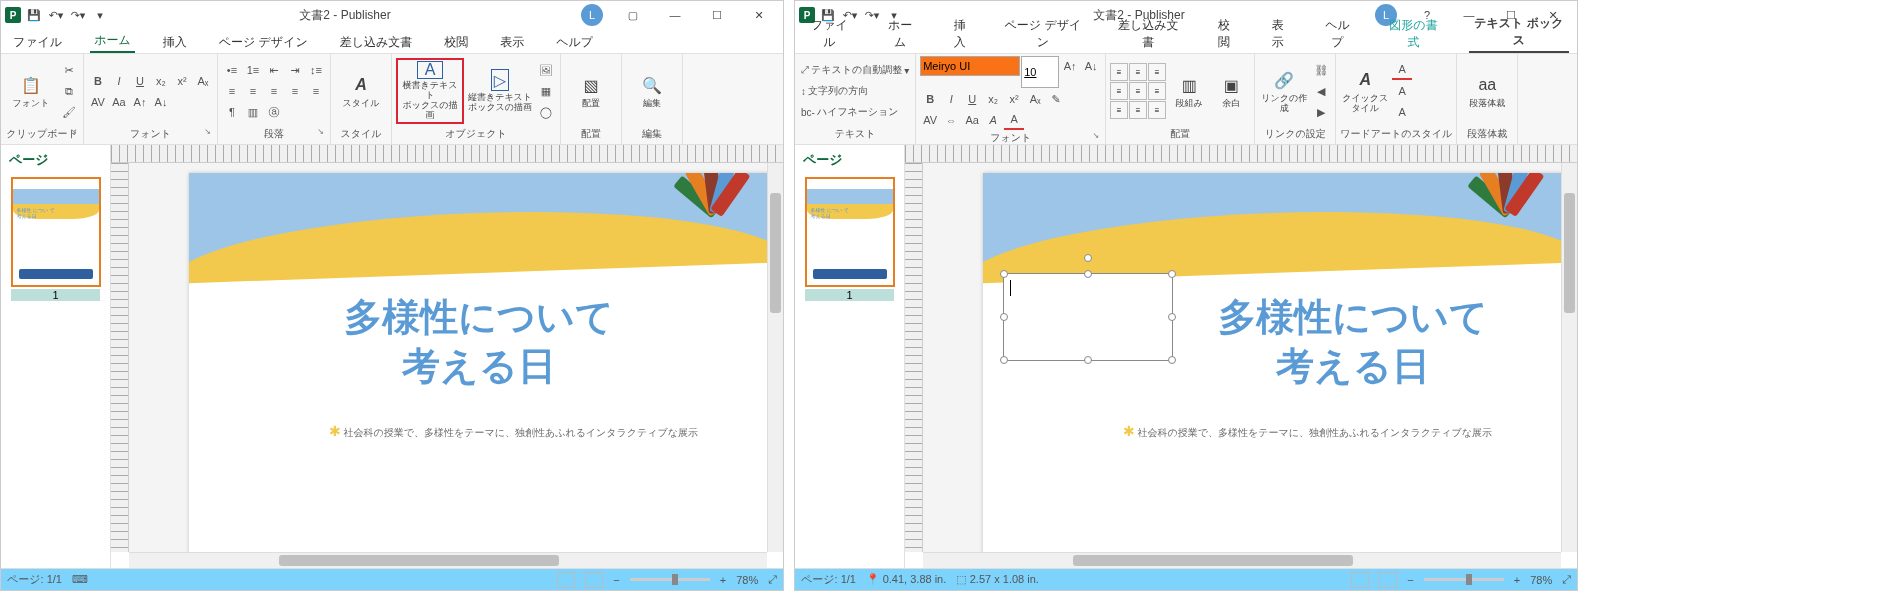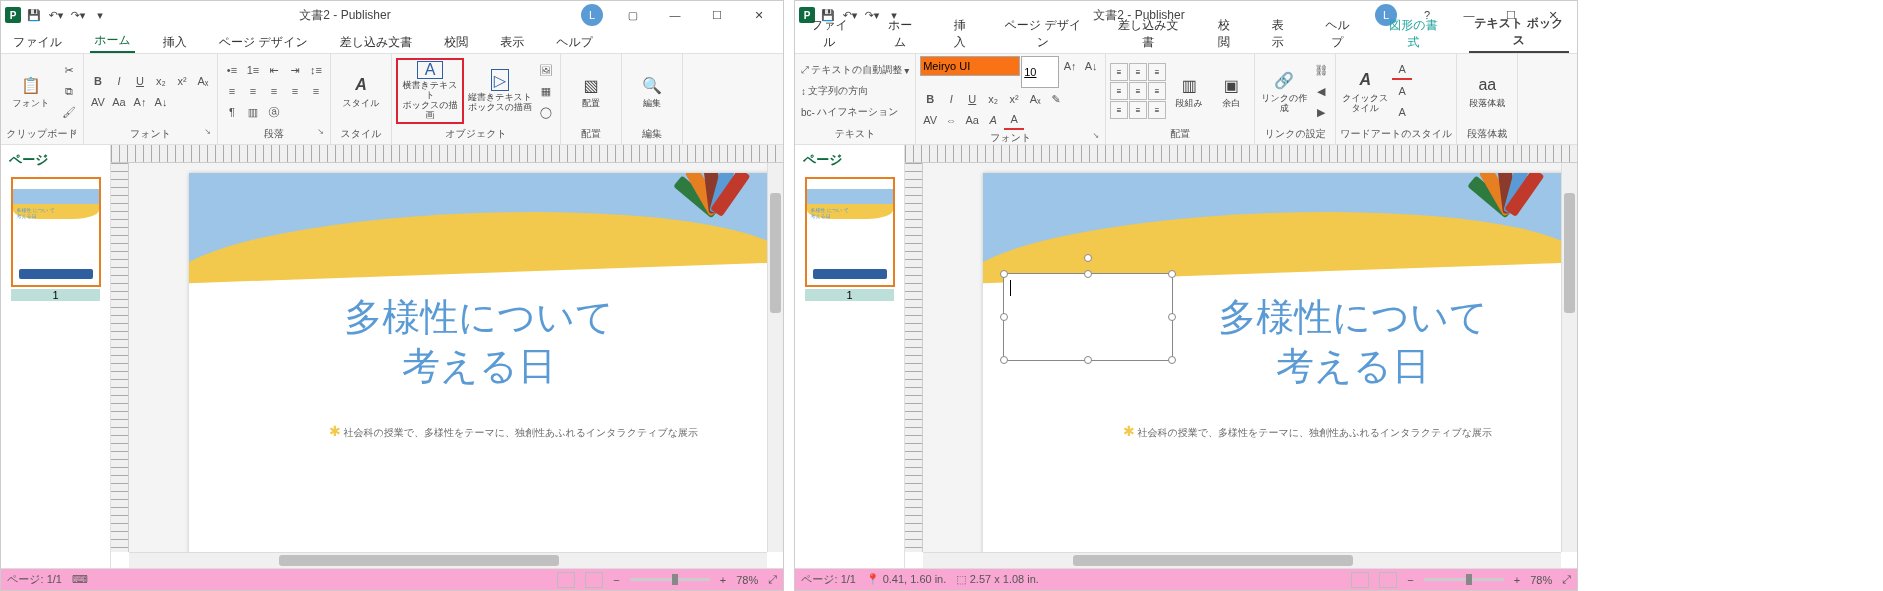--- a/index.html
+++ b/index.html
@@ -66,42 +66,42 @@
 .doc-page { position: absolute; left: 60px; top: 10px; width: 580px; height: 400px; background: #fff; box-shadow: 0 0 4px rgba(0,0,0,0.2); overflow: hidden; }
 .doc-wave-bg { position: absolute; top: 0; left: 0; right: 0; height: 90px; background: #9cc5e8; }
 .doc-wave-yellow { position: absolute; top: 40px; left: -20px; right: -20px; height: 60px; background: #f2c94c; border-radius: 50% 50% 0 0 / 100% 100% 0 0; transform: rotate(-2deg); }
 .rays { position: absolute; top: -10px; right: 60px; }
 .ray { position: absolute; width: 14px; height: 50px; border-radius: 3px; transform-origin: bottom center; }
 .ray.r1 { background: #2f7a3f; transform: rotate(-50deg); }
 .ray.r2 { background: #e67e22; transform: rotate(-30deg); }
 .ray.r3 { background: #8b3a2b; transform: rotate(-7deg); }
 .ray.r4 { background: #5b9bd5; transform: rotate(15deg); }
 .ray.r5 { background: #c0392b; transform: rotate(35deg); }
-.doc-title { position: absolute; top: 120px; left: 0; right: 0; text-align: center; font-size: 38px; color: #5b9bd5; font-family: "Yu Gothic Light", sans-serif; line-height: 1.3; }
+.doc-title { position: absolute; top: 120px; left: 0; right: 0; text-align: center; font-size: 38px; color: #5b9bd5; font-family: "Yu Gothic Light", sans-serif; line-height: 1.3; font-weight: bold; }
 .doc-body { position: absolute; top: 250px; left: 140px; font-size: 10px; color: #6b6b6b; }
 .star { color: #f2c94c; font-size: 14px; }
 
 .textbox-sel { position: absolute; top: 100px; left: 20px; width: 170px; height: 88px; background: #fff; border: 1px solid #888; }
 .textbox-sel::before { content: ""; position: absolute; inset: -4px; border: 1px dashed transparent; }
 .handle { position: absolute; width: 8px; height: 8px; background: #fff; border: 1px solid #888; border-radius: 50%; }
 .h-nw { top: -4px; left: -4px; } .h-n { top: -4px; left: calc(50% - 4px); } .h-ne { top: -4px; right: -4px; }
 .h-w { top: calc(50% - 4px); left: -4px; } .h-e { top: calc(50% - 4px); right: -4px; }
 .h-sw { bottom: -4px; left: -4px; } .h-s { bottom: -4px; left: calc(50% - 4px); } .h-se { bottom: -4px; right: -4px; }
 .rot-handle { position: absolute; top: -20px; left: calc(50% - 4px); width: 8px; height: 8px; border: 1px solid #888; border-radius: 50%; background: #fff; }
 .cursor-caret { position: absolute; top: 6px; left: 6px; width: 1px; height: 16px; background: #000; }
 
 
 .scroll-v { width: 16px; background: #f0f0f0; border-left: 1px solid #ddd; position: relative; }
 .scroll-v .thumb { position: absolute; top: 30px; left: 2px; right: 2px; height: 120px; background: #c0c0c0; border-radius: 3px; }
 .scroll-h-wrap { height: 16px; display: flex; }
 .scroll-h { flex: 1; background: #f0f0f0; border-top: 1px solid #ddd; position: relative; }
 .scroll-h .thumb { position: absolute; left: 150px; top: 2px; bottom: 2px; width: 280px; background: #c0c0c0; border-radius: 3px; }
 
 
-.status-bar { height: 22px; background: #f9a8d4; border-top: 1px solid #ddd; display: flex; align-items: center; font-size: 11px; color: #555; padding: 0 6px; gap: 10px; }
+.status-bar { height: 22px; background: #7dd3fc; border-top: 1px solid #ddd; display: flex; align-items: center; font-size: 11px; color: #555; padding: 0 6px; gap: 10px; }
 .status-bar .spacer { flex: 1; }
 .zoom-slider { width: 80px; height: 3px; background: #ccc; position: relative; }
 .zoom-slider .knob { position: absolute; left: 42px; top: -4px; width: 6px; height: 11px; background: #888; }
 .view-btn { width: 18px; height: 16px; border: 1px solid #bbb; display: inline-block; }
 </style>
 </head>
 <body>
 
 <div class="app-window left">
 
@@ -548,21 +548,21 @@
         <div class="scroll-h">
             <div class="thumb"></div>
           </div>
         <div style="width:16px;"></div>
       </div>
     </div>
   </div>
 
   <div class="status-bar">
     <span>ページ: 1/1</span>
-    <span>📍 <span>0.41, 1.60 in.</span></span>
+    <span>📍 <span>0.41, 3.88 in.</span></span>
     <span>⬚ <span>2.57 x  1.08 in.</span></span>
     <span class="spacer"></span>
     <span class="view-btn"></span>
     <span class="view-btn"></span>
     <span>−</span>
     <span class="zoom-slider">
         <span class="knob"></span>
       </span>
     <span>+</span>
     <span>78%</span>

